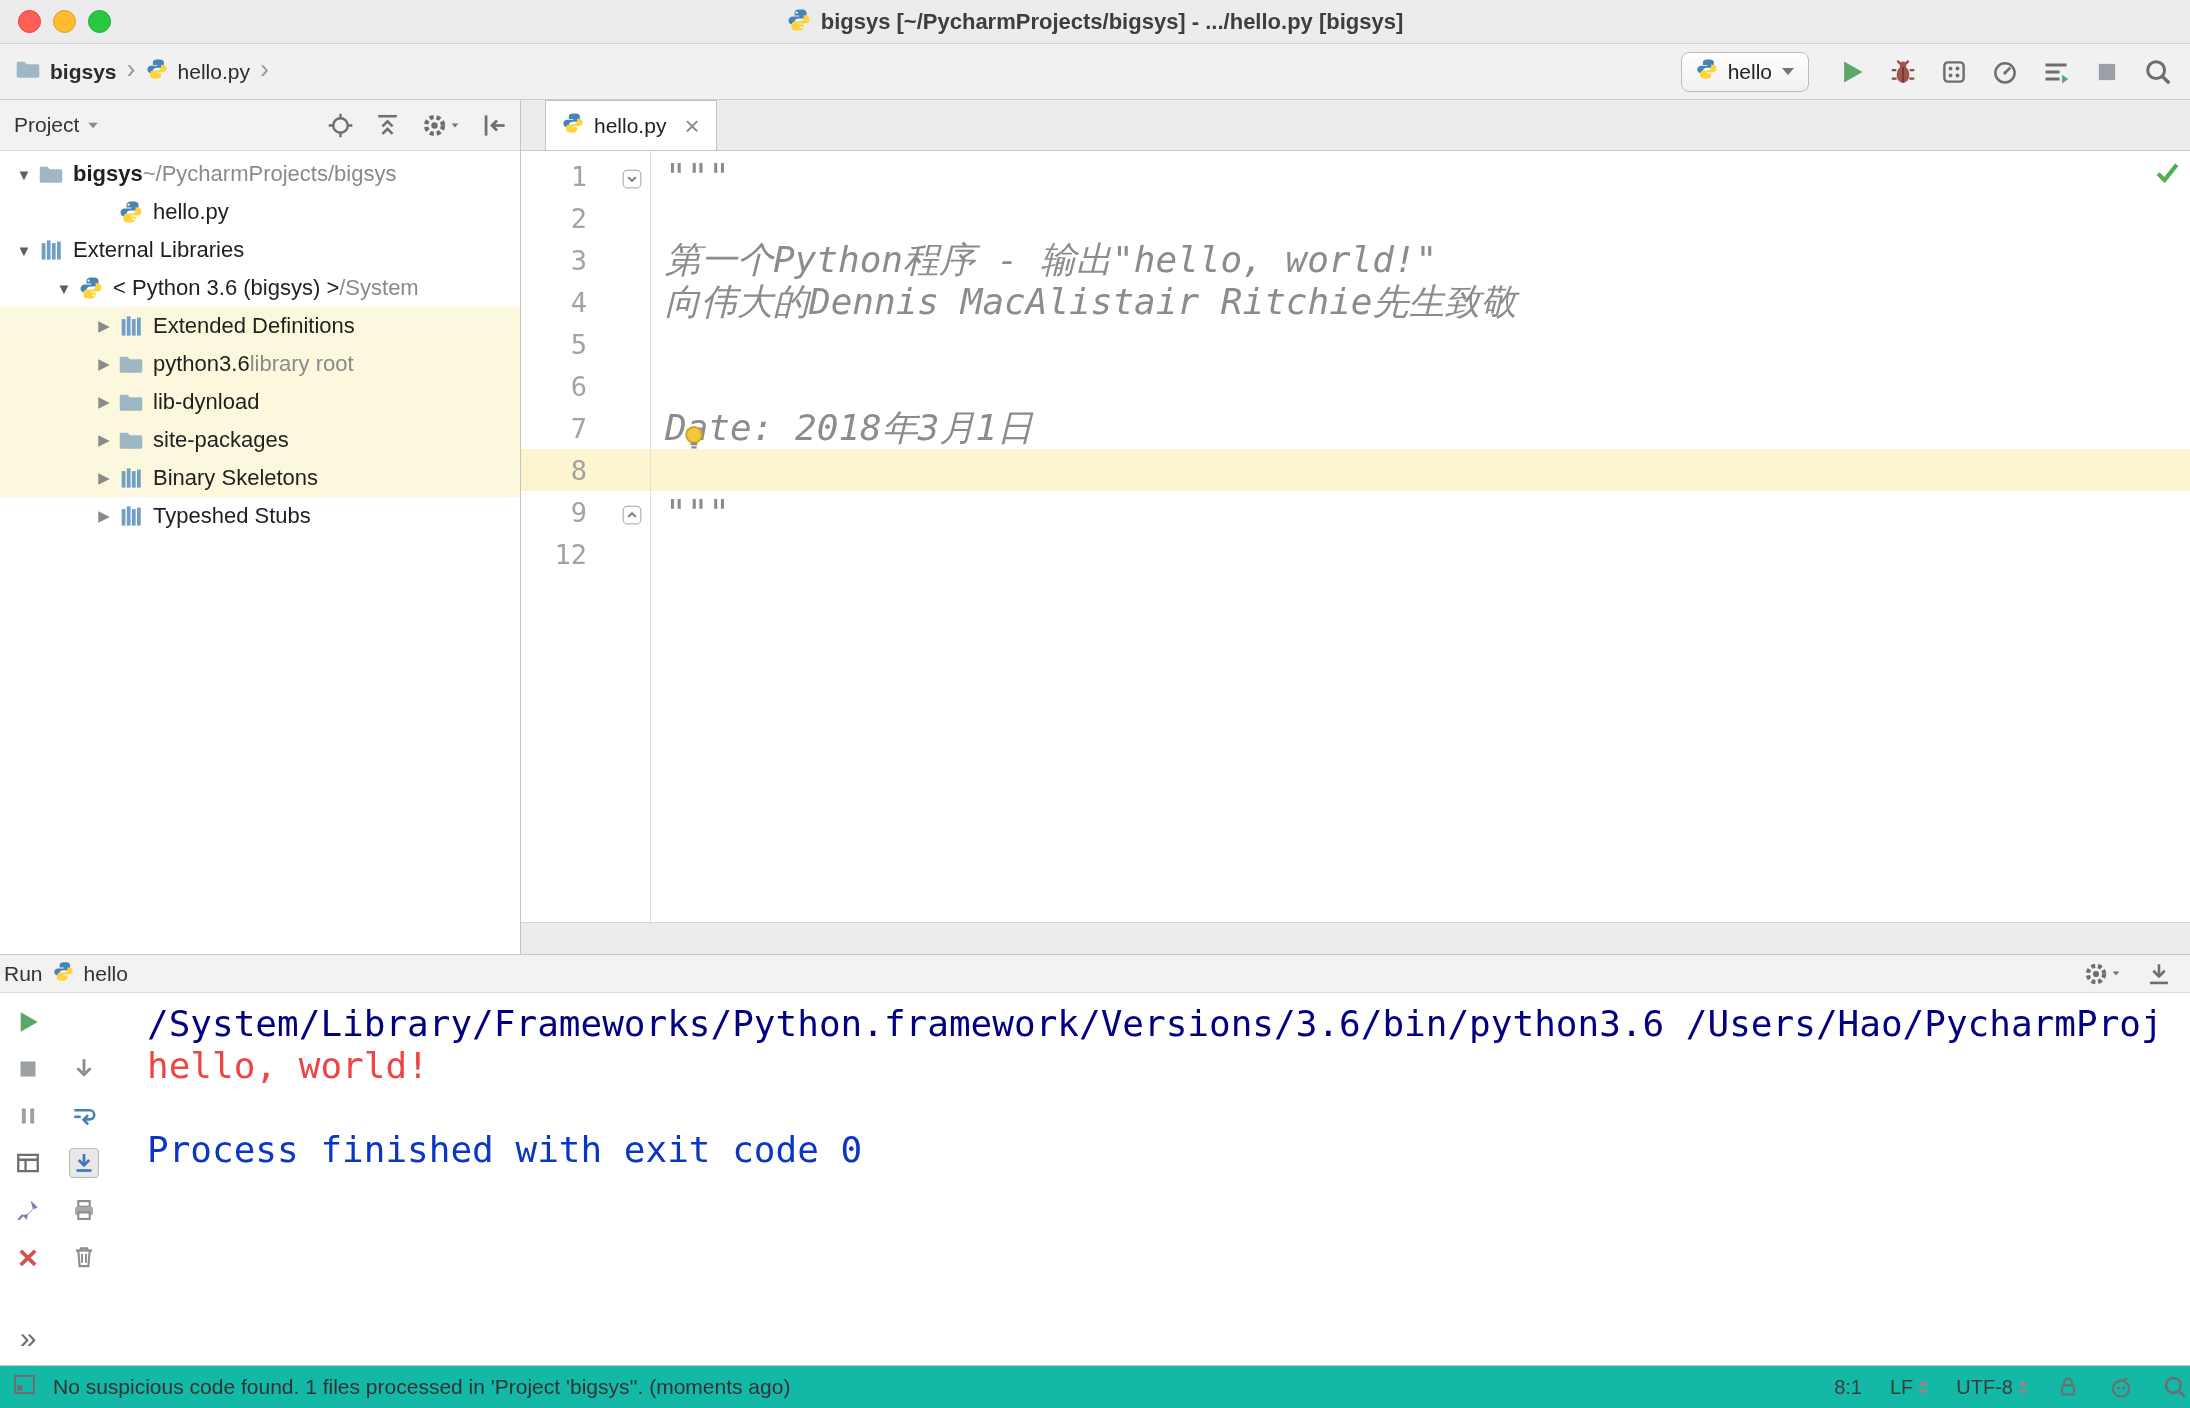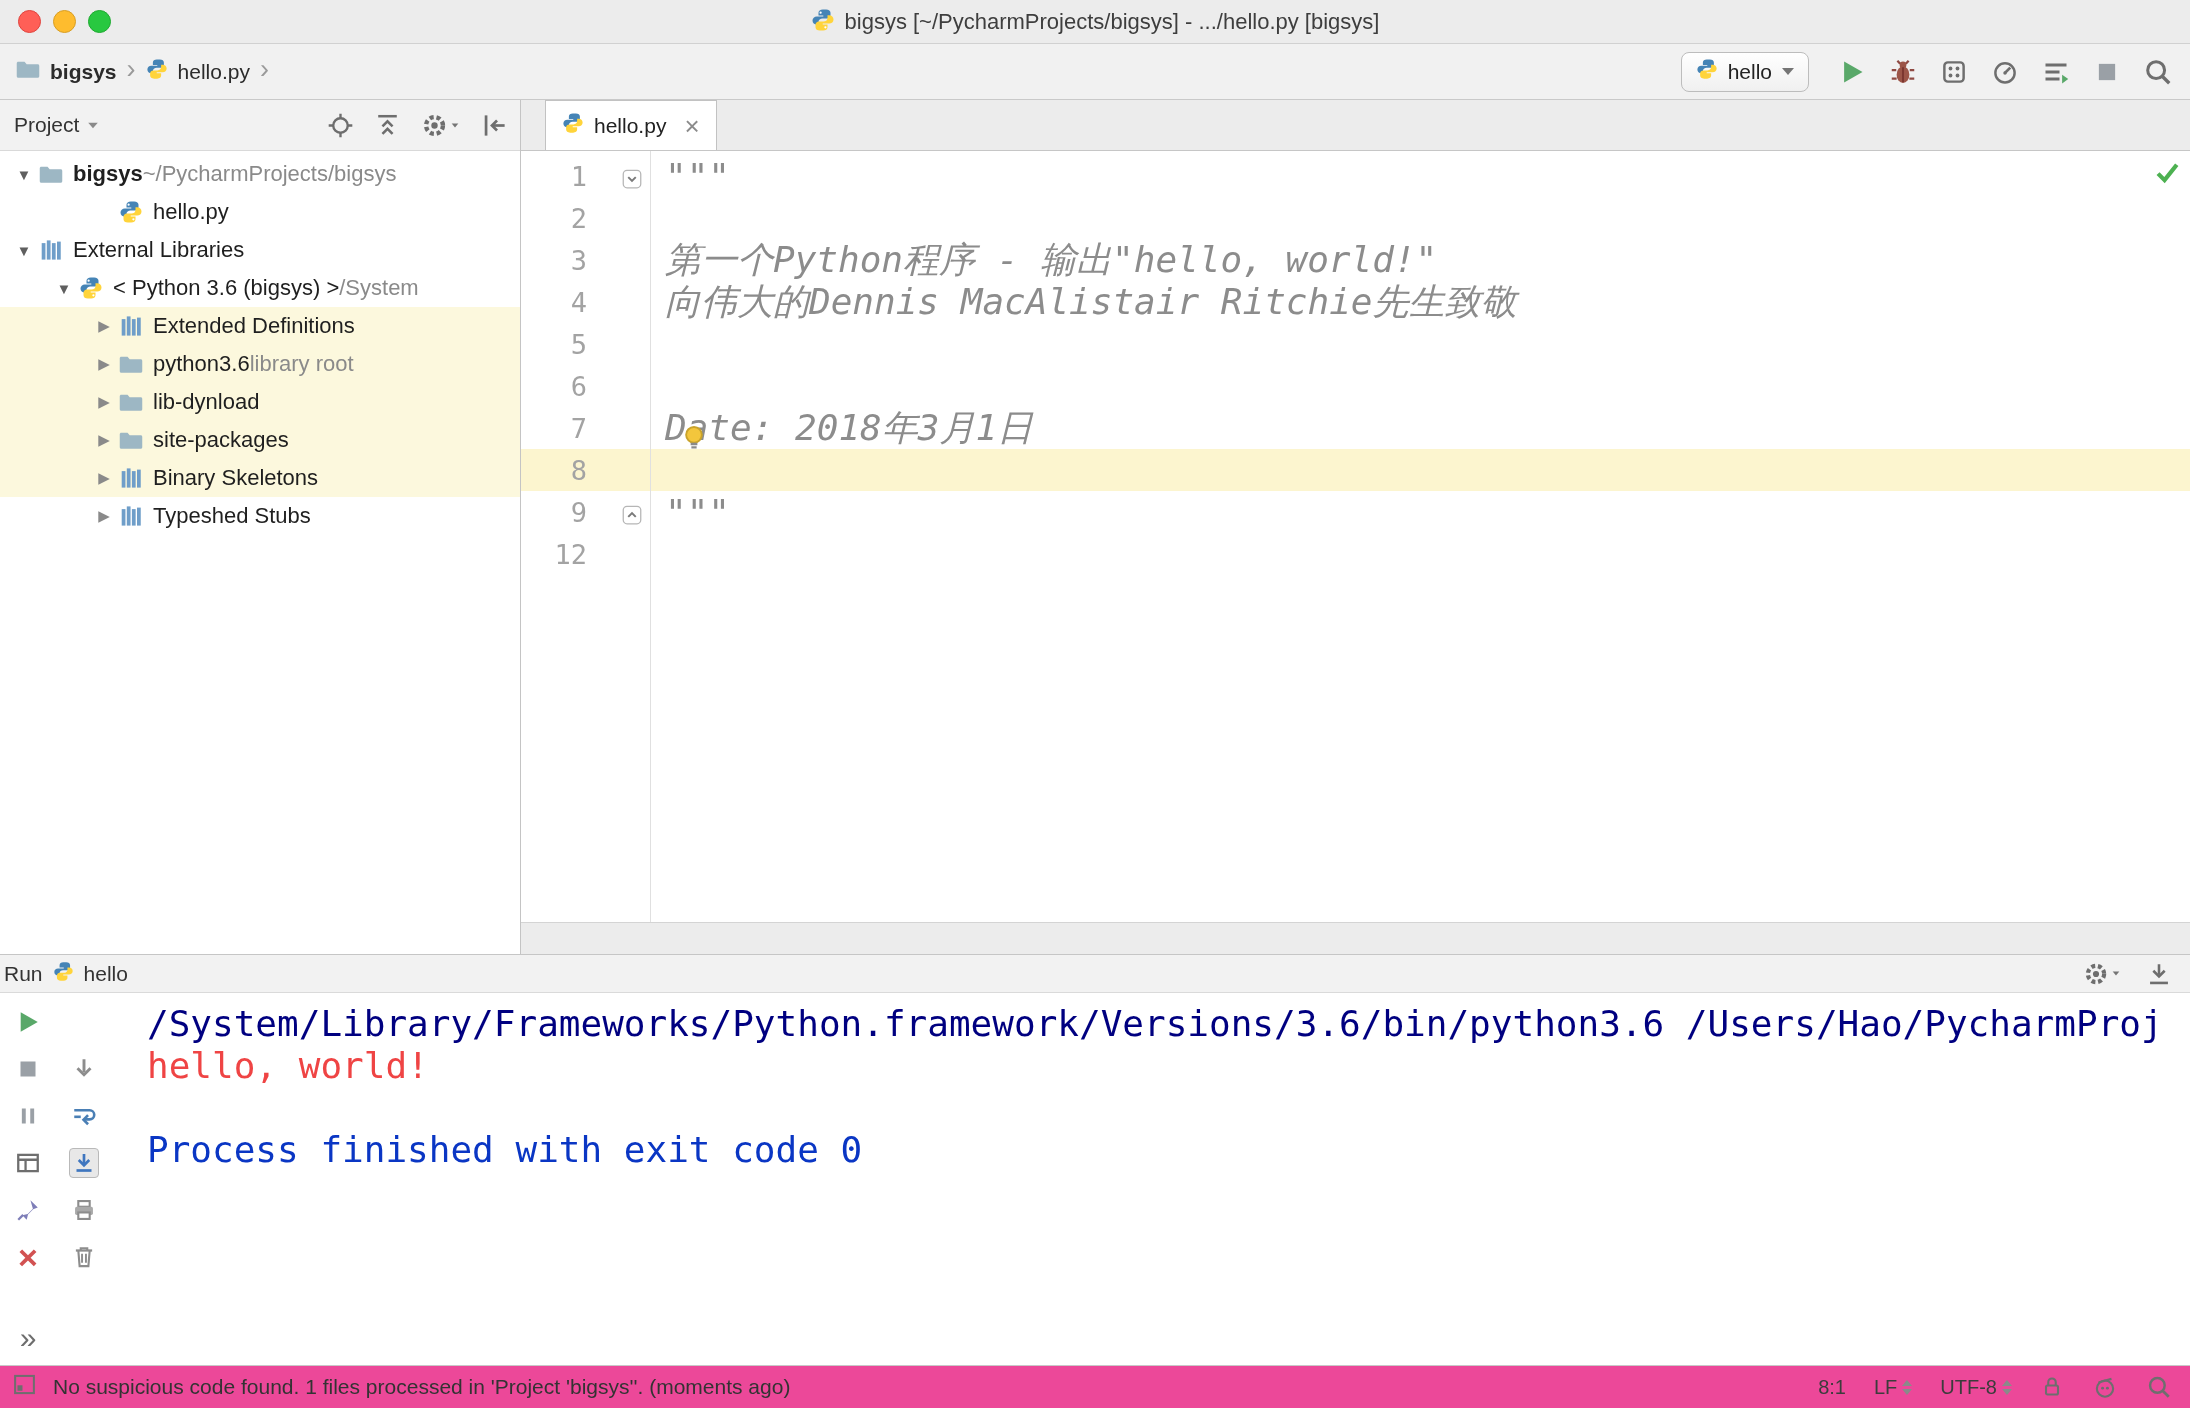--- a/index.html
+++ b/index.html
@@ -7,21 +7,21 @@
   #app{width:2190px;height:1408px;position:relative;font-family:"Liberation Sans",sans-serif;background:#fff;color:#222;overflow:hidden}
 
   
   .titlebar{height:44px;background:#ececec;border-bottom:1px solid #d1d1d1;display:flex;align-items:center;position:relative}
   .traffic{position:absolute;left:18px;top:0;height:100%;display:flex;align-items:center;gap:12px}
   .tl{width:23px;height:23px;border-radius:50%;display:inline-block}
   .tl.red{background:#ff5f57;border:1px solid #e0443e}
   .tl.yellow{background:#febc2e;border:1px solid #d89e24}
   .tl.green{background:#28c840;border:1px solid #1faa31}
   .title-center{flex:1;display:flex;justify-content:center;align-items:center;gap:10px}
-  .title-text{font-size:22px;font-weight:normal;color:#3e3e3e}
+  .title-text{font-size:22px;font-weight:bold;color:#3e3e3e}
 
   
   .toolbar{height:56px;background:#f1f1f1;border-bottom:1px solid #c9c9c9;display:flex;align-items:center;padding:0 16px}
   .crumbs{display:flex;align-items:center;gap:10px;font-size:21px;color:#2b2b2b}
   .crumb.bold{font-weight:bold}
   .chev{color:#9a9a9a;font-size:27px;line-height:1;margin-top:-4px}
   .toolbar-right{margin-left:auto;display:flex;align-items:center;gap:19px}
   .tbtn{width:32px;height:32px;display:flex;align-items:center;justify-content:center}
   .runcfg{display:flex;align-items:center;gap:10px;height:40px;padding:0 14px;border:1px solid #bdbdbd;border-radius:8px;background:linear-gradient(#ffffff,#f0f0f0);font-size:21px;margin-right:8px;color:#222}
   .caret-down{width:0;height:0;border-left:6px solid transparent;border-right:6px solid transparent;border-top:7px solid #757575}
@@ -75,21 +75,21 @@
   .rtool.active{border:1px solid #b9b9b9;background:#e8e8e8;border-radius:4px}
   .rtool.close{color:#d25252;font-size:34px;font-weight:bold;line-height:1}
   .rtool.more{color:#6e6e6e;font-size:30px;margin-top:auto}
   .console{flex:1;padding:10px 0 0 22px;font-family:"DejaVu Sans Mono",monospace;font-size:36px;line-height:42px;white-space:pre;overflow:hidden}
   .cline{height:42px}
   .con-path{color:var(--console-path,#000080)}
   .con-pln{color:#ef4444}
   .con-info{color:var(--console-info,#0a36c4)}
 
   
-  .statusbar{height:43px;background:#ec4899;border-top:1px solid #c8c8c8;display:flex;align-items:center;gap:16px;padding:0 18px 0 12px;font-size:21px;color:#333}
+  .statusbar{height:43px;background:#14b8a6;border-top:1px solid #c8c8c8;display:flex;align-items:center;gap:16px;padding:0 2px 0 12px;font-size:21px;color:#333}
   .sb-right{margin-left:auto;display:flex;align-items:center;gap:28px;font-size:20px;color:#3c3c3c}
   .sb-item{display:flex;align-items:center}
   .updown{display:inline-flex;flex-direction:column;gap:3px;margin-left:5px}
   .updown i{display:block;width:0;height:0;border-left:5px solid transparent;border-right:5px solid transparent}
   .updown .u{border-bottom:6px solid #8a8a8a}
   .updown .d{border-top:6px solid #8a8a8a}
 </style>
 </head>
 <body>
 

